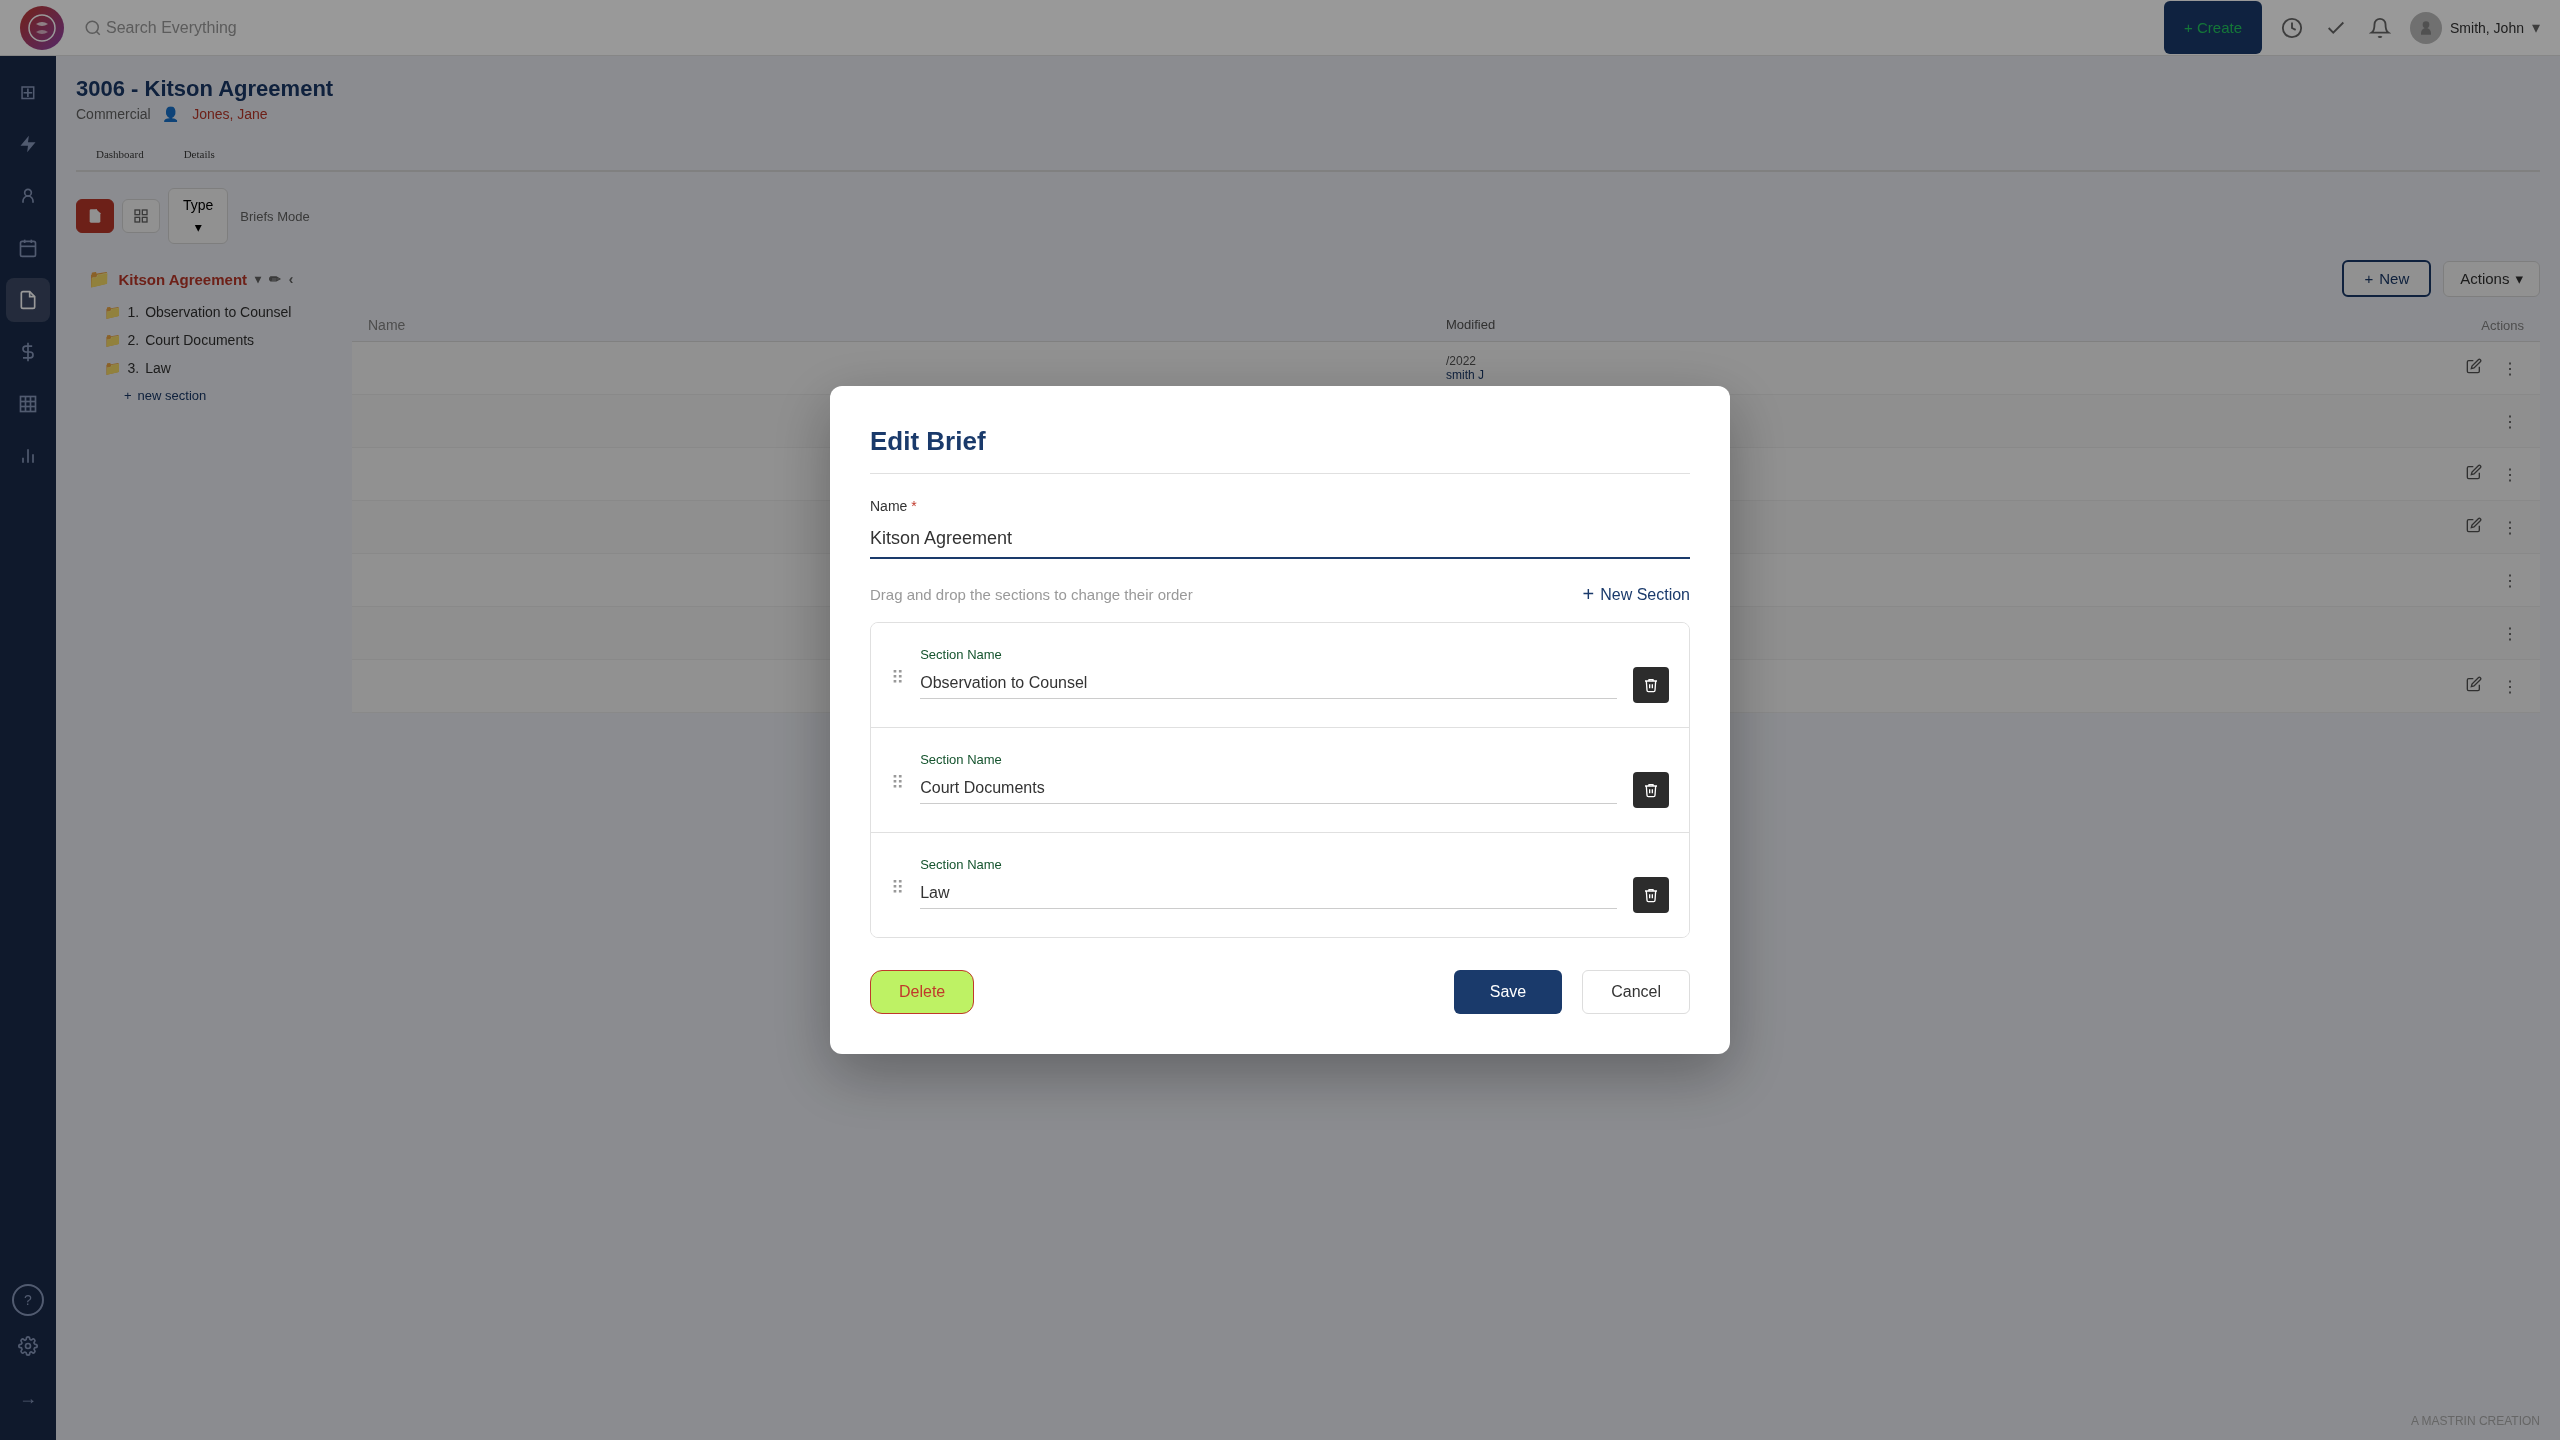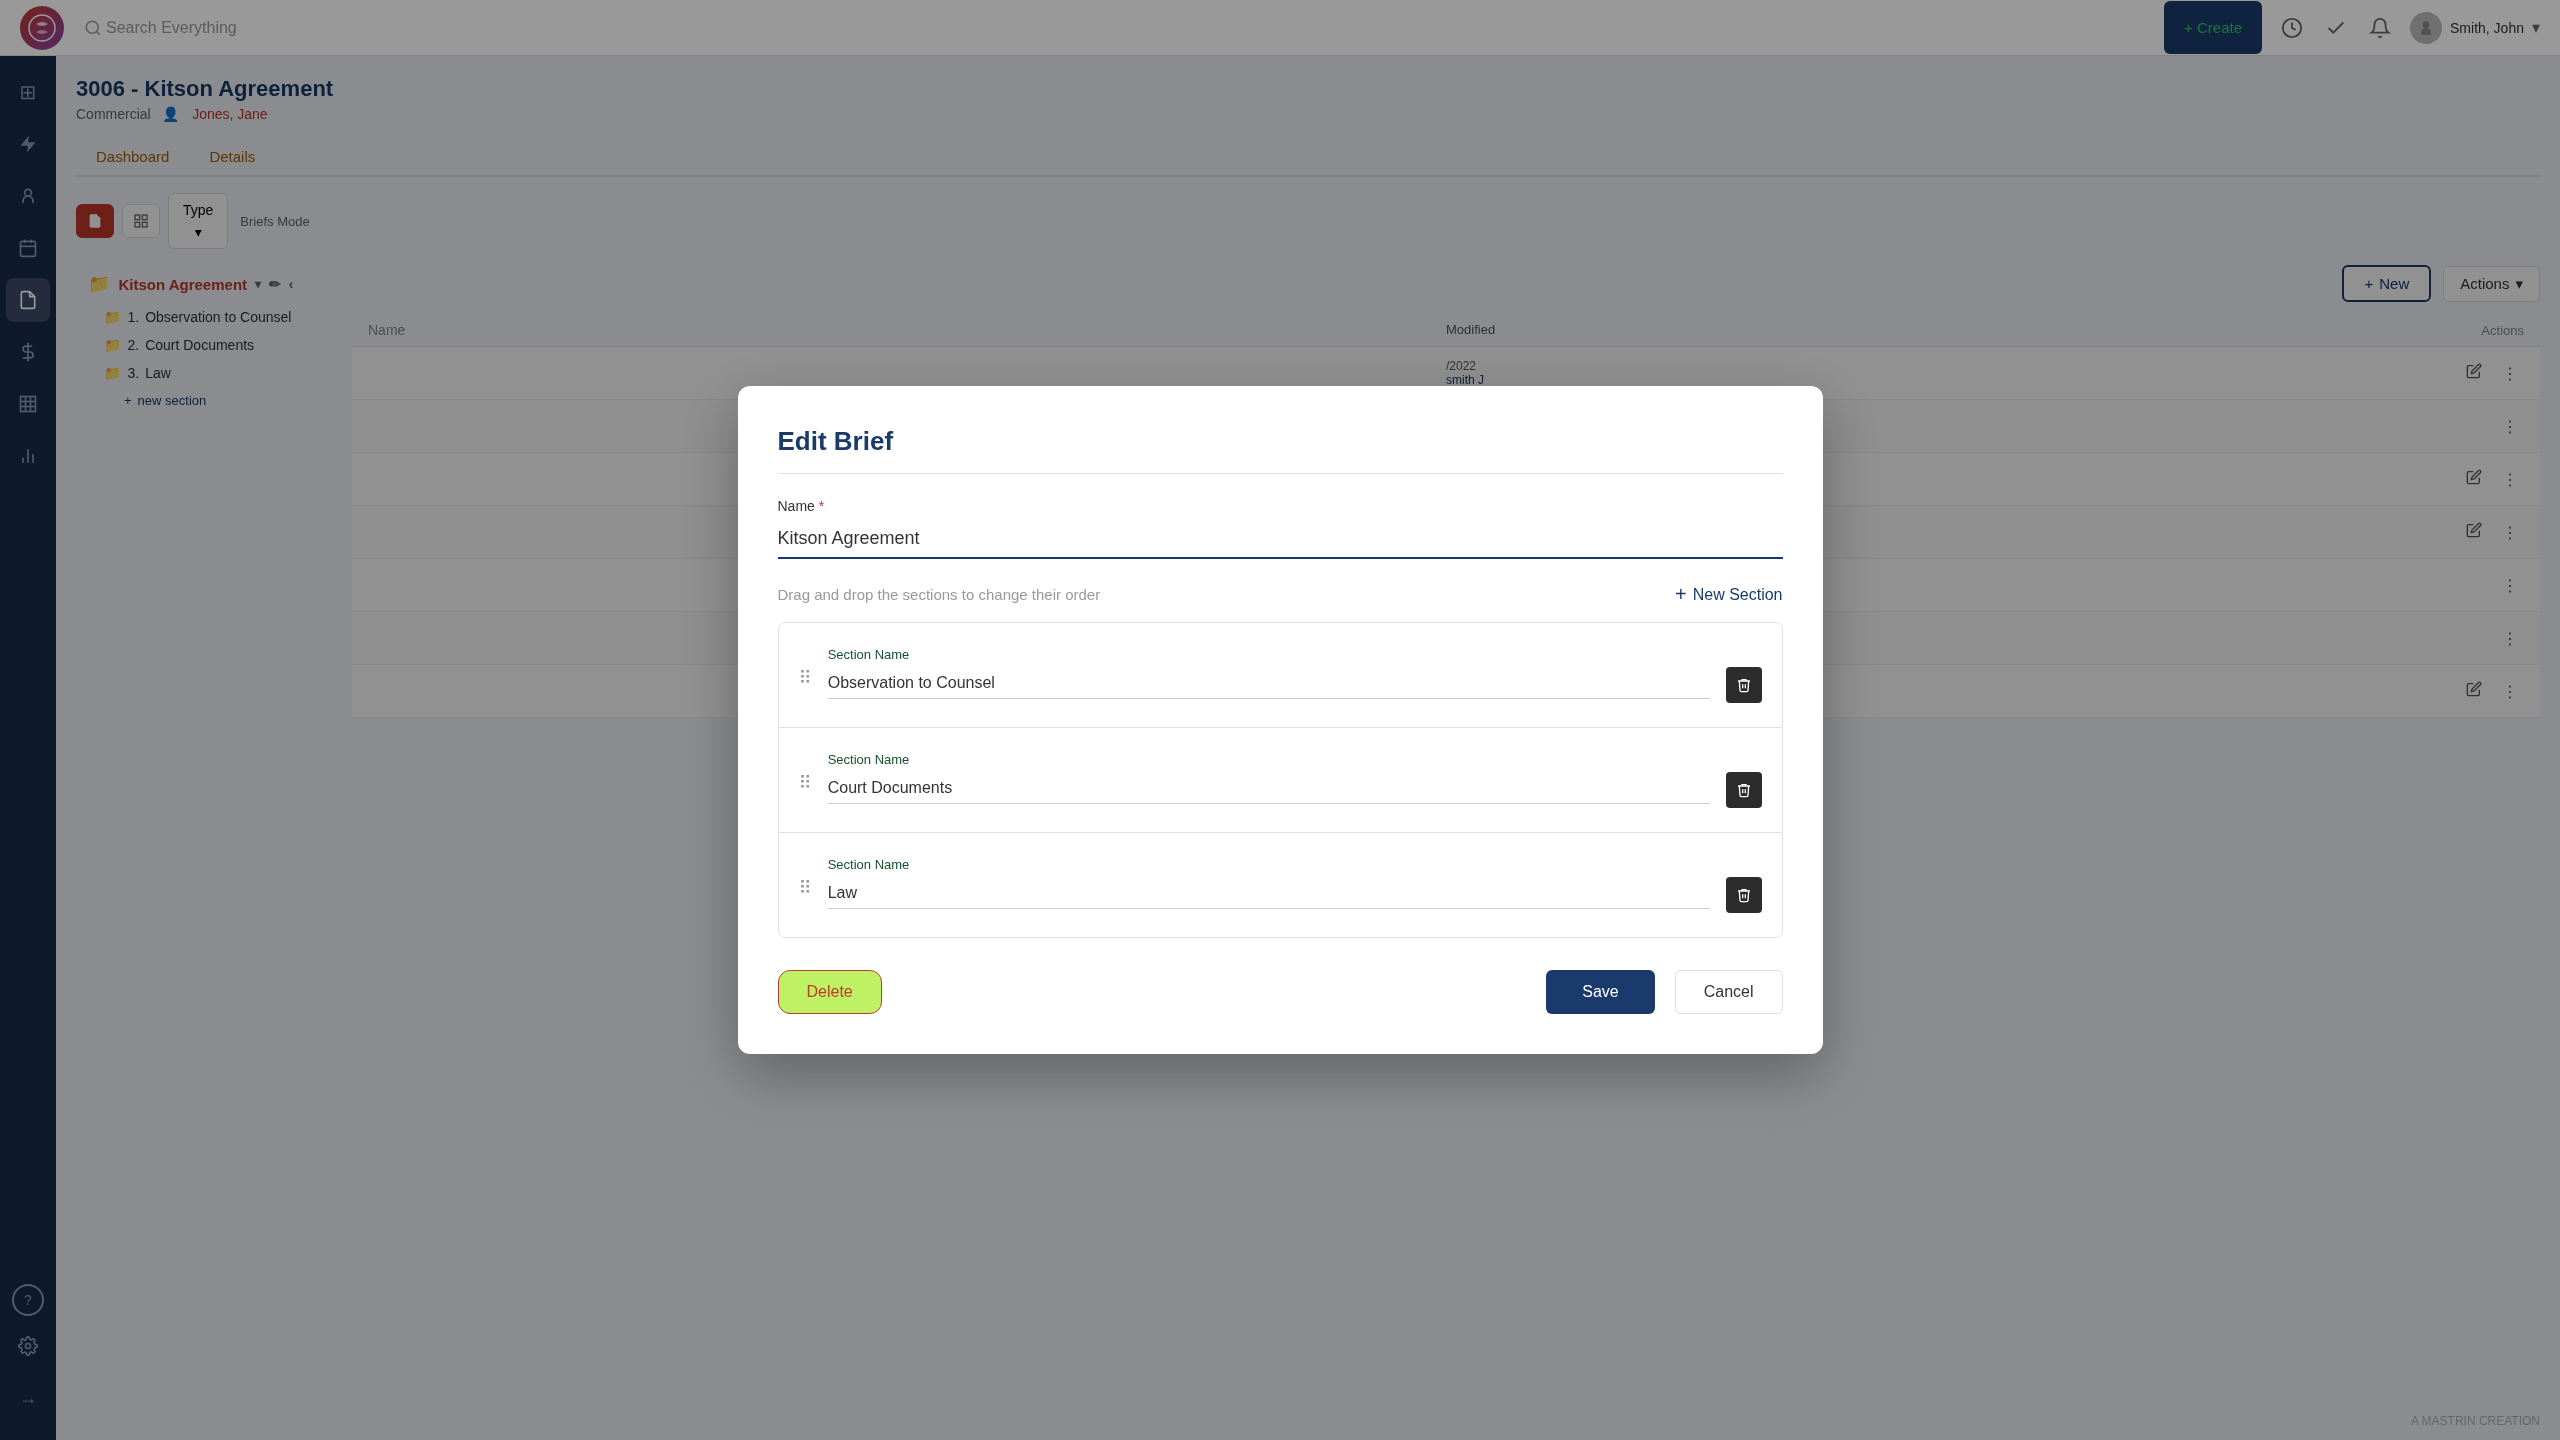--- a/index.html
+++ b/index.html
@@ -51,21 +51,21 @@
       filter: brightness(0.95);
     }
 
     
     .page-header { margin-bottom: 16px; }
     .page-title { font-size: 22px; font-weight: 600; color: #1a3a6b; }
     .page-meta { display: flex; align-items: center; gap: 12px; color: #666; font-size: 14px; margin-top: 4px; }
 
     
     .tabs { display: flex; gap: 0; border-bottom: 2px solid #e0e0e0; margin-bottom: 16px; }
-    .tab { padding: 10px 20px; font-size: 15px; color: #a16207; cursor: pointer; border-bottom: 2px solid transparent; margin-bottom: -2px; }
+    .tab { padding: 10px 20px; font-size: 11px; color: #404040; cursor: pointer; border-bottom: 2px solid transparent; margin-bottom: -2px; font-family: Liberation Serif, serif; }
 
     
     .toolbar { display: flex; align-items: center; gap: 8px; margin-bottom: 16px; }
     .toolbar-btn {
       padding: 8px 14px; border: 1px solid #ddd; border-radius: 6px;
       background: white; cursor: pointer; font-size: 14px; display: flex; align-items: center; gap: 6px; flex-direction: column;
     }
     .toolbar-btn.icon-only { padding: 8px 10px; }
     .toolbar-btn.active { background: #c0392b; color: white; border-color: #c0392b; }
     .briefs-label { font-size: 13px; color: #666; margin-left: 4px; }
@@ -108,21 +108,21 @@
     .row-action-btn { padding: 4px 6px; border: none; background: none; cursor: pointer; color: #555; font-size: 16px; }
 
     
     .overlay {
       position: fixed; top: 0; left: 0; right: 0; bottom: 0;
       background: rgba(0,0,0,0.4); z-index: 200; display: flex; align-items: center; justify-content: center;
     }
 
     
     .modal {
-      background: white; border-radius: 12px; width: 1085px; max-width: 95%;
+      background: white; border-radius: 12px; width: 900px; max-width: 95%;
       padding: 40px; position: relative; box-shadow: 0 20px 60px rgba(0,0,0,0.3);
     }
     .modal-title { font-size: 26px; font-weight: 600; color: #1a3a6b; margin-bottom: 8px; }
     .modal-divider { border: none; border-top: 1px solid #e0e0e0; margin: 16px 0 24px; }
 
     .form-group { margin-bottom: 24px; }
     .form-label { font-size: 14px; color: #333; margin-bottom: 6px; display: block; }
     .form-label .required { color: #c0392b; }
     .form-input {
       width: 100%; border: none; border-bottom: 2px solid #1a3a6b;

